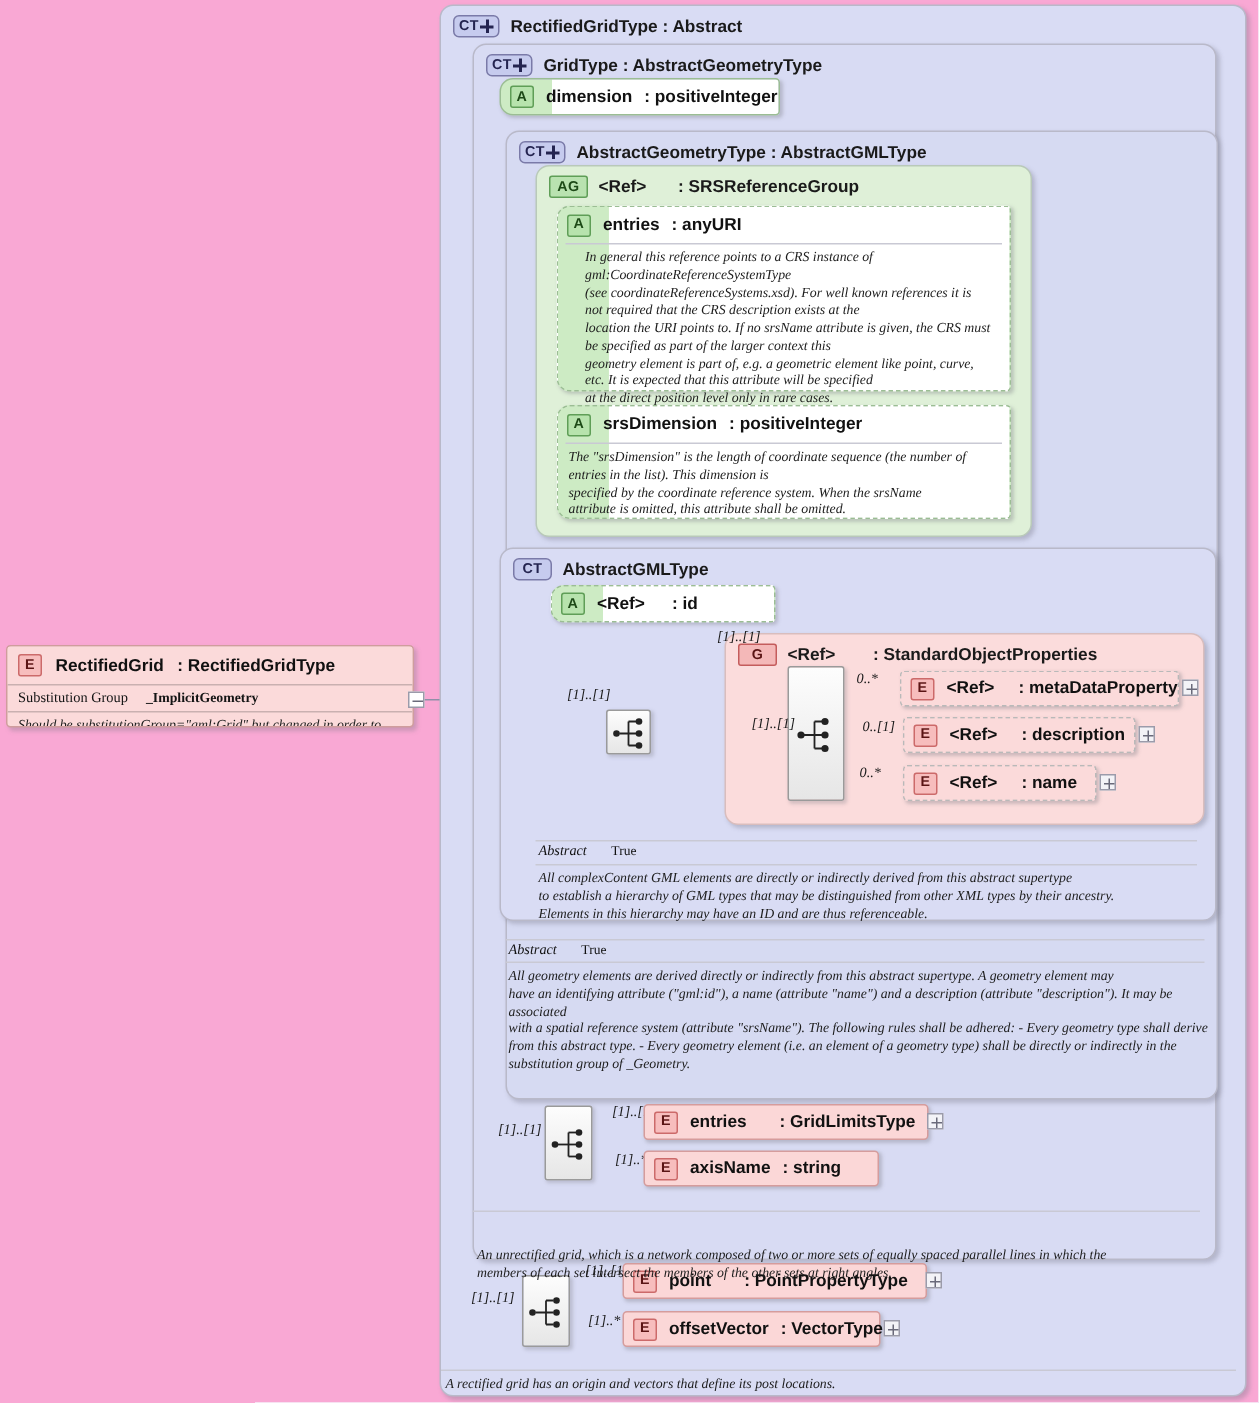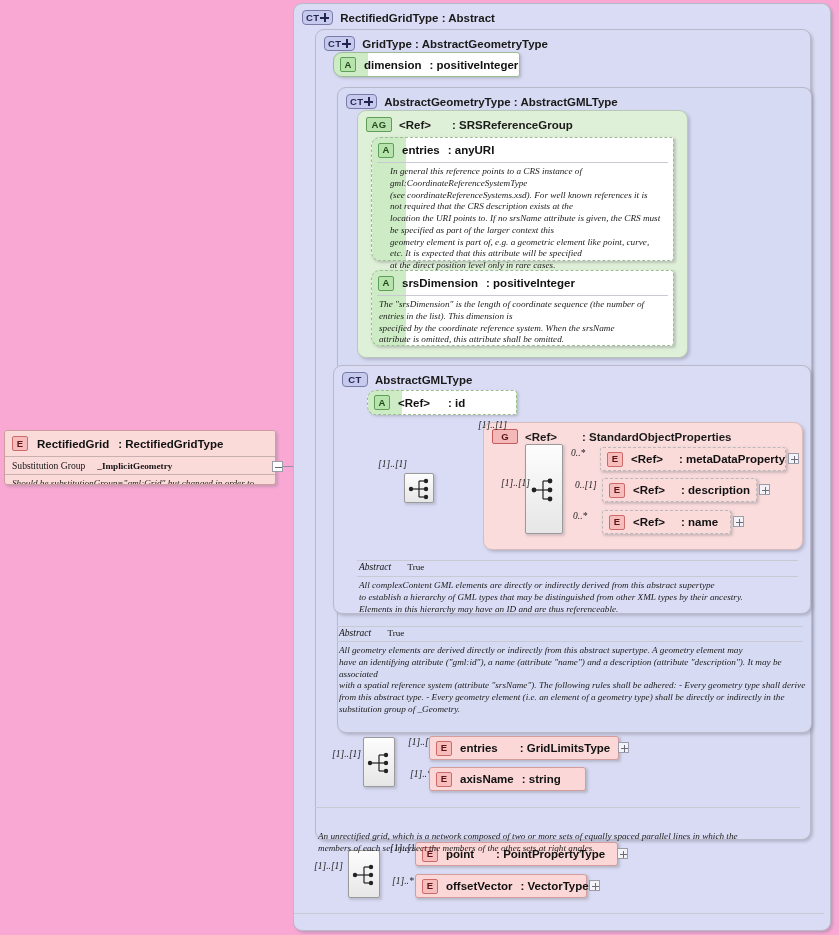--- a/index.html
+++ b/index.html
@@ -476,20 +476,21 @@
 have an identifying attribute ("gml:id"), a name (attribute "name") and a description (attribute "description"). It may be associated
 with a spatial reference system (attribute "srsName"). The following rules shall be adhered: - Every geometry type shall derive
 from this abstract type. - Every geometry element (i.e. an element of a geometry type) shall be directly or indirectly in the
 substitution group of _Geometry.</div>
 
   <div class="hr" style="left:315px; top:807px; width:485px;"></div>
   <div class="doc" style="left:318px; top:811px; width:486px;margin-top:20px;">An unrectified grid, which is a network composed of two or more sets of equally spaced parallel lines in which the
 members of each set intersect the members of the other sets at right angles.</div>
 
   <div class="hr" style="left:294px; top:913px; width:530px;"></div>
+  <div class="doc" style="left:297px; top:917px; width:520px;">A rectified grid has an origin and vectors that define its post locations.</div>
 
   <div class="rootcard" style="left:4px; top:430px; width:272px; height:55px;">
     <div class="rc-head">
       <span class="chip e">E</span>
       <span>RectifiedGrid</span>
       <span>: RectifiedGridType</span>
     </div>
     <div class="rc-sep"></div>
     <div class="rc-sub">
       <span class="k">Substitution Group</span>

